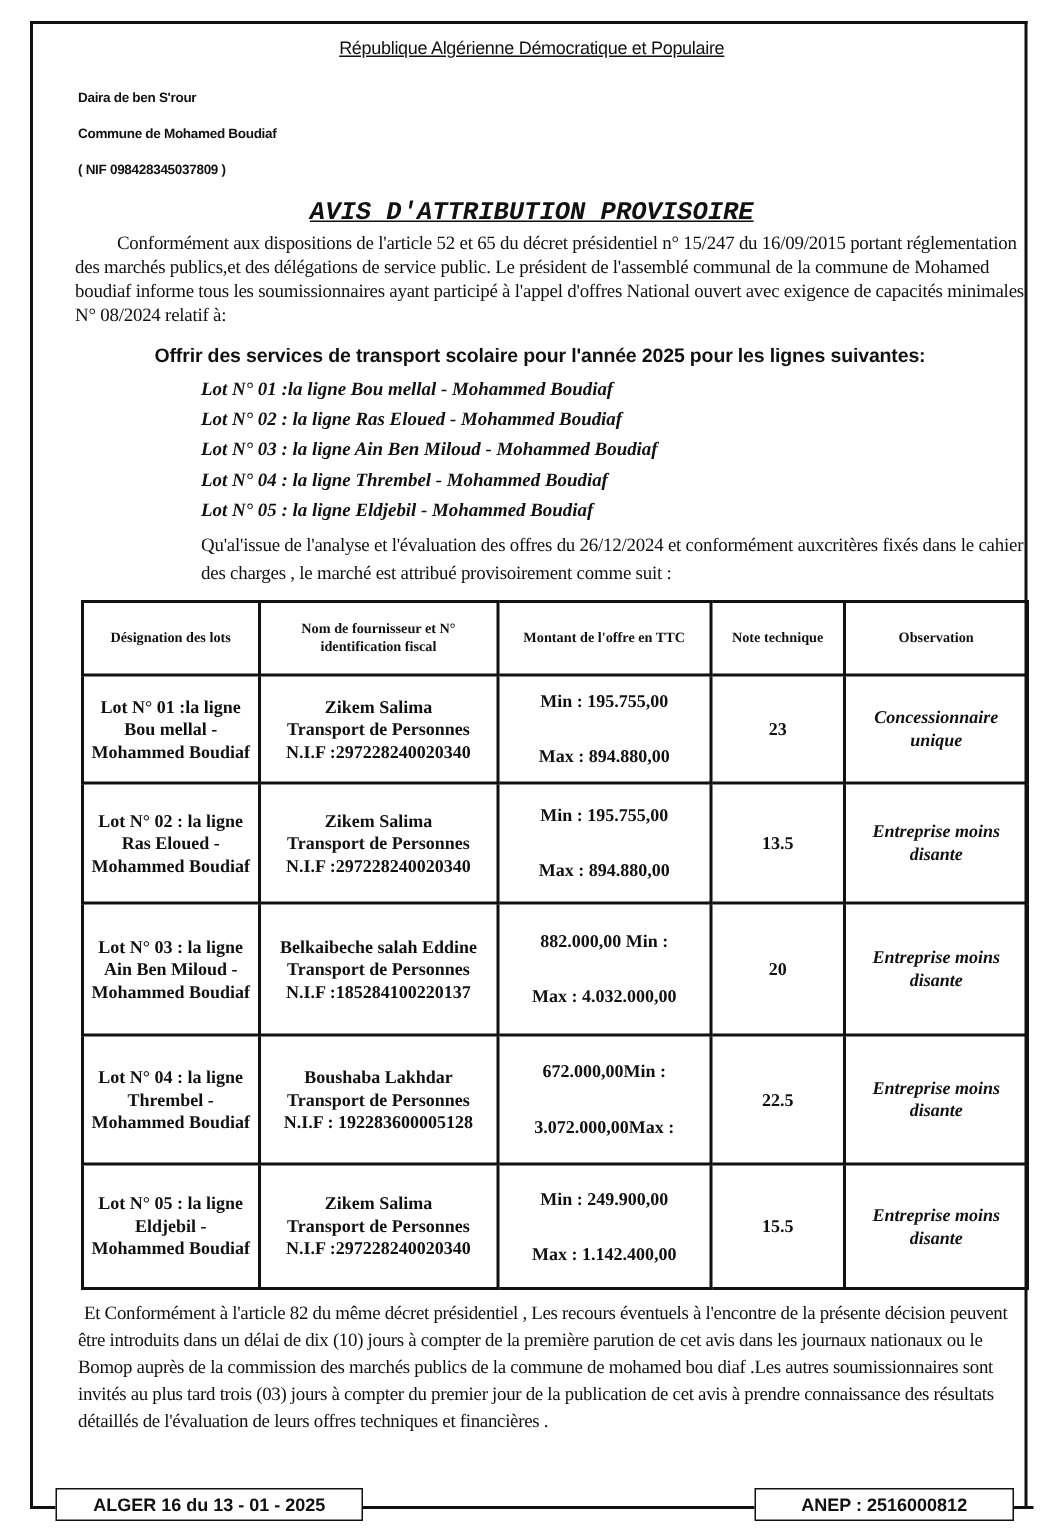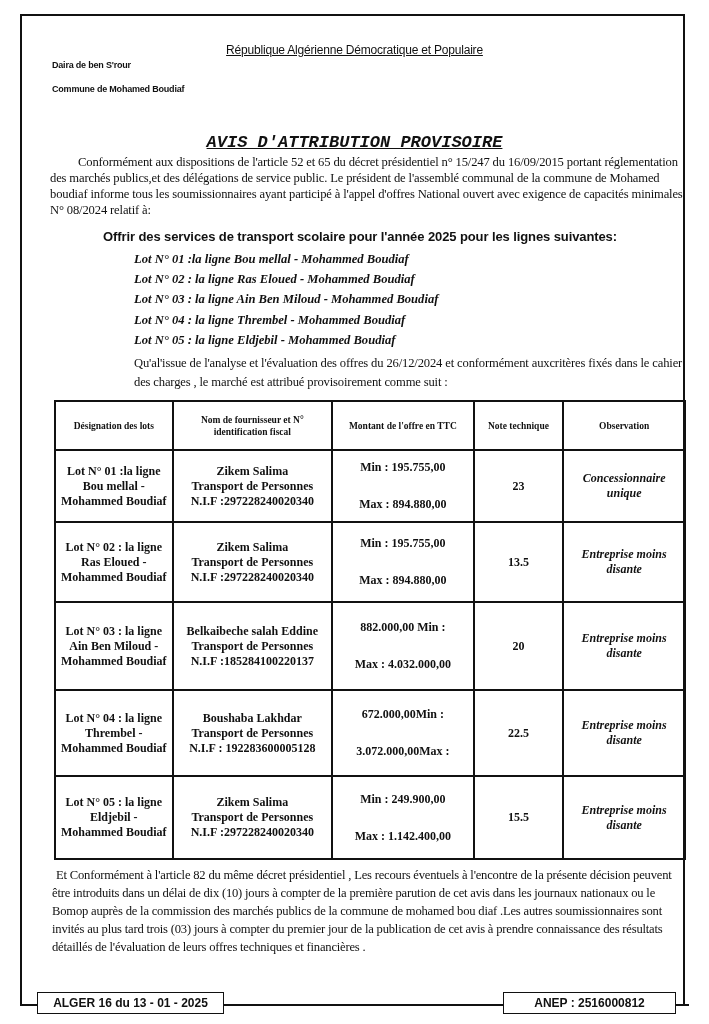--- a/index.html
+++ b/index.html
@@ -9,21 +9,20 @@
     border:2px solid #111; border-bottom:none; box-sizing:border-box;
   }
   .frame-bottom {
     position:absolute; left:20px; top:1004px; width:669px; height:2px; background:#111;
   }
 
   .republic {
     position:absolute; left:0; right:0; top:25px; text-align:center;
     font-family:"Liberation Sans", sans-serif; font-size:12px; text-decoration:underline;
     letter-spacing:-0.2px;
-    margin-top:18px;
   }
   .admin {
     position:absolute; left:52px; top:53px; font-family:"Liberation Sans", sans-serif;
     font-size:9px; font-weight:bold; line-height:24px; letter-spacing:-0.2px;
   }
   .title {
     position:absolute; left:0; right:0; top:133px; text-align:center;
     font-family:Liberation Mono, monospace; font-size:17px; font-weight:bold; font-style:italic;
     text-decoration:underline;
   }
@@ -63,34 +62,35 @@
   .closing {
     position:absolute; left:52px; top:866px; width:635px;
     font-family:"Liberation Serif", serif; font-size:12.6px; line-height:18px; letter-spacing:-0.2px;
   }
   .closing p { margin:0; text-indent:4px; }
   .stamp {
     position:absolute; top:992px; height:22px; border:1.5px solid #111; background:#fff;
     font-family:"Liberation Sans", sans-serif; font-weight:bold; font-size:12px;
     display:flex; align-items:center; justify-content:center; box-sizing:border-box;
   }
-  .stamp-left { left:37px; width:187px; }
+  .stamp-left { left:37px; width:205px; }
   .stamp-right { left:503px; width:173px; }
 </style>
 </head>
 <body>
 
 <div class="frame"></div>
 <div class="frame-bottom"></div>
 
 <div class="republic">République Algérienne Démocratique et Populaire</div>
 
 <div class="admin">
   <div>Daira de ben S'rour</div>
   <div>Commune de Mohamed Boudiaf</div>
+  <div>( NIF 098428345037809 )</div>
 </div>
 
 <div class="title">AVIS D'ATTRIBUTION PROVISOIRE</div>
 
 <div class="intro">
   <p>Conformément aux dispositions de l'article 52 et 65  du décret présidentiel  n° 15/247 du 16/09/2015 portant réglementation  des marchés publics,et des délégations de service public. Le président de l'assemblé communal de la commune de Mohamed boudiaf  informe  tous les soumissionnaires ayant participé à  l'appel d'offres National ouvert avec exigence de capacités minimales N° 08/2024 relatif à:</p>
 </div>
 
 <div class="offer">Offrir des services de transport scolaire pour l'année 2025 pour les lignes suivantes:</div>
 

